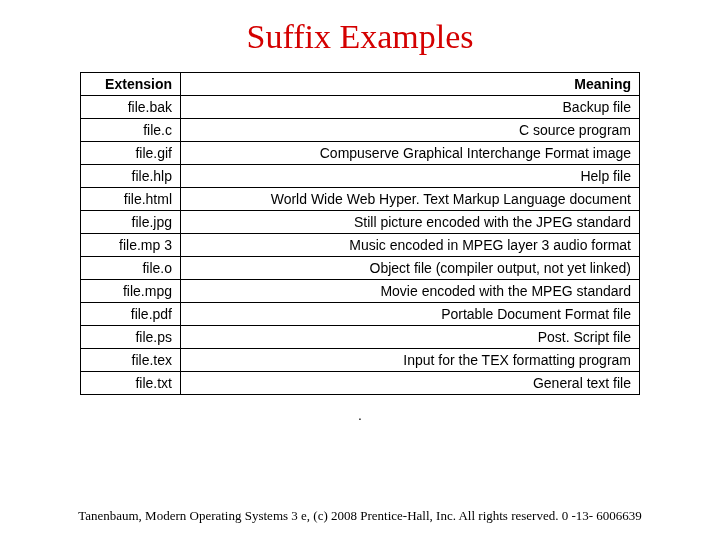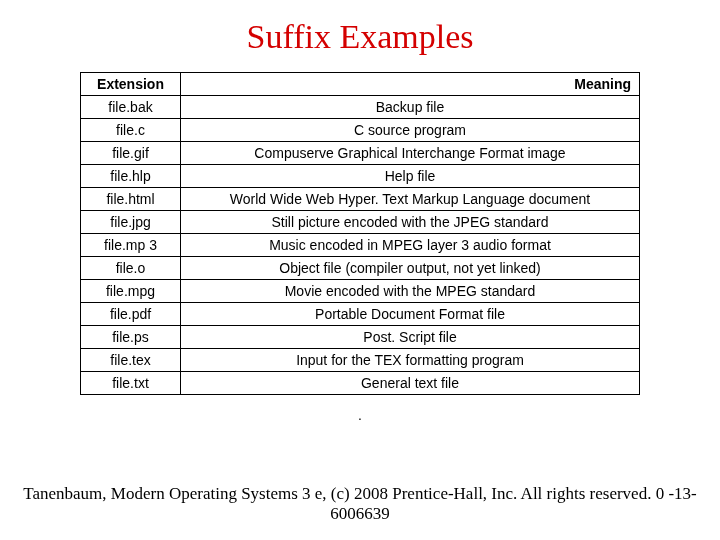--- a/index.html
+++ b/index.html
@@ -28,41 +28,41 @@
       margin: 0 auto;
     }
     table {
       border-collapse: collapse;
       width: 100%;
     }
     th, td {
       border: 1px solid #000;
       padding: 3px 8px;
       font-size: 14px;
-      text-align: center;
+      text-align: right;
       background: #fff;
     }
     th {
       font-weight: bold;
     }
     th:first-child { width: 100px; }
     th.meaning { text-align: right; margin-top: 24px; }
     .dot {
       text-align: center;
       font-size: 14px;
       margin-top: 12px;
     }
     .footer {
       position: absolute;
       bottom: 16px;
       left: 0;
       width: 100%;
       text-align: center;
       font-family: "Times New Roman", Times, serif;
-      font-size: 17px;
+      font-size: 13px;
       color: #000;
     }
   </style>
 </head>
 <body>
 
 <div class="slide">
   <h1 class="title">Suffix Examples</h1>
 
   <div class="table-wrap">

